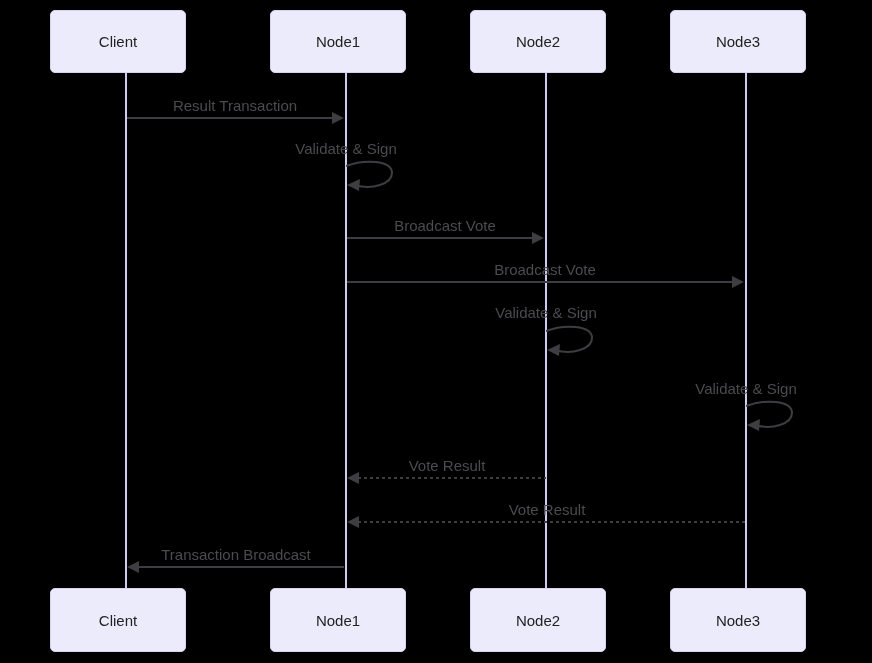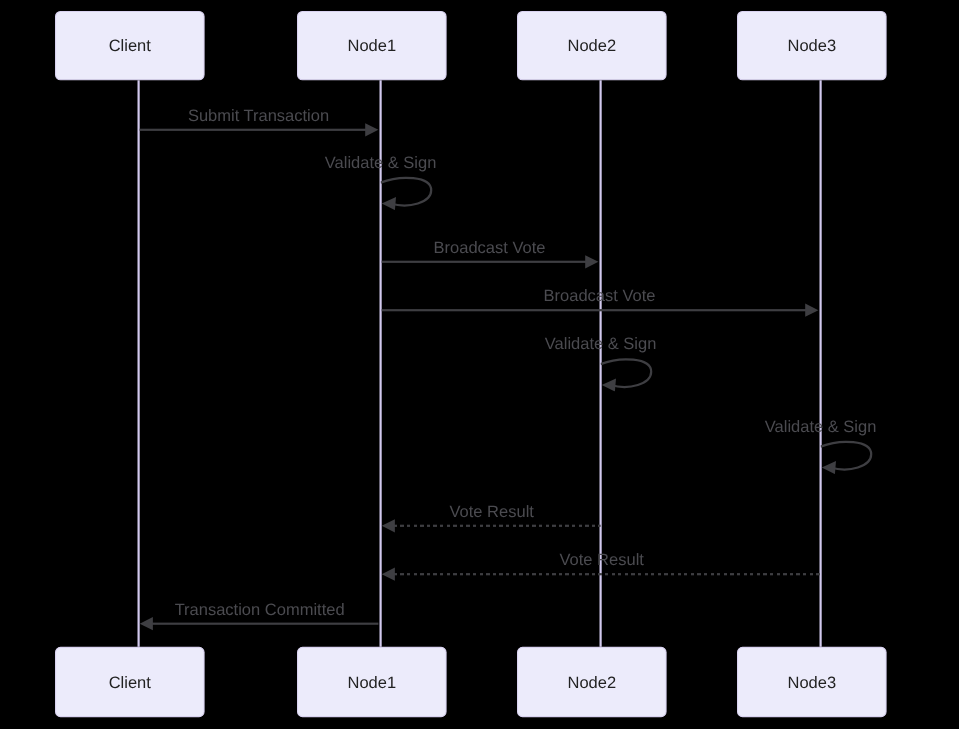--- a/index.html
+++ b/index.html
@@ -107,21 +107,21 @@
       <span>Node1</span>
     </div>
   <div class="actor-box bottom" style="left:470px">
       <span>Node2</span>
     </div>
   <div class="actor-box bottom" style="left:670px">
       <span>Node3</span>
     </div>
 
   <div>
-    <div class="msg-label" style="left:235px; top:97px">Submit Transaction</div>
+    <div class="msg-label" style="left:235px; top:97px">Result Transaction</div>
     <div class="msg-line" style="left:127px; top:117px; width:206px"></div>
     <div class="arrowhead right" style="left:332px; top:112px"></div>
   </div>
 
   <div>
     <div class="msg-label" style="left:346px; top:140px">Validate &amp; Sign</div>
     <svg class="self-loop" style="left:346px; top:159px" viewBox="0 0 50 32">
       <path d="M0,7 C18,0 46,1 46,14 C46,25 26,31 9,26" fill="none" stroke="currentColor" stroke-width="2"></path>
       <polygon points="14,20 1,26 13,32" fill="currentColor"></polygon>
     </svg>
@@ -161,18 +161,18 @@
     <div class="arrowhead left" style="left:347px; top:472px"></div>
   </div>
 
   <div>
     <div class="msg-label" style="left:547px; top:501px">Vote Result</div>
     <div class="msg-line dashed" style="left:358px; top:521px; width:388px"></div>
     <div class="arrowhead left" style="left:347px; top:516px"></div>
   </div>
 
   <div>
-    <div class="msg-label" style="left:236px; top:546px">Transaction Committed</div>
+    <div class="msg-label" style="left:236px; top:546px">Transaction Broadcast</div>
     <div class="msg-line" style="left:138px; top:566px; width:206px"></div>
     <div class="arrowhead left" style="left:127px; top:561px"></div>
   </div>
 
 </div>
 
 </body></html>

